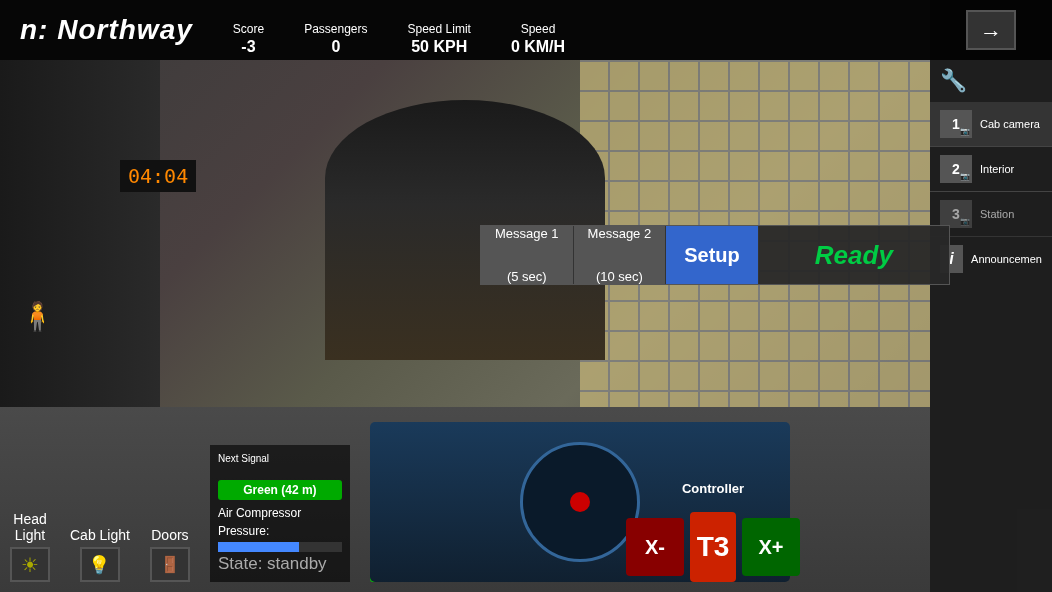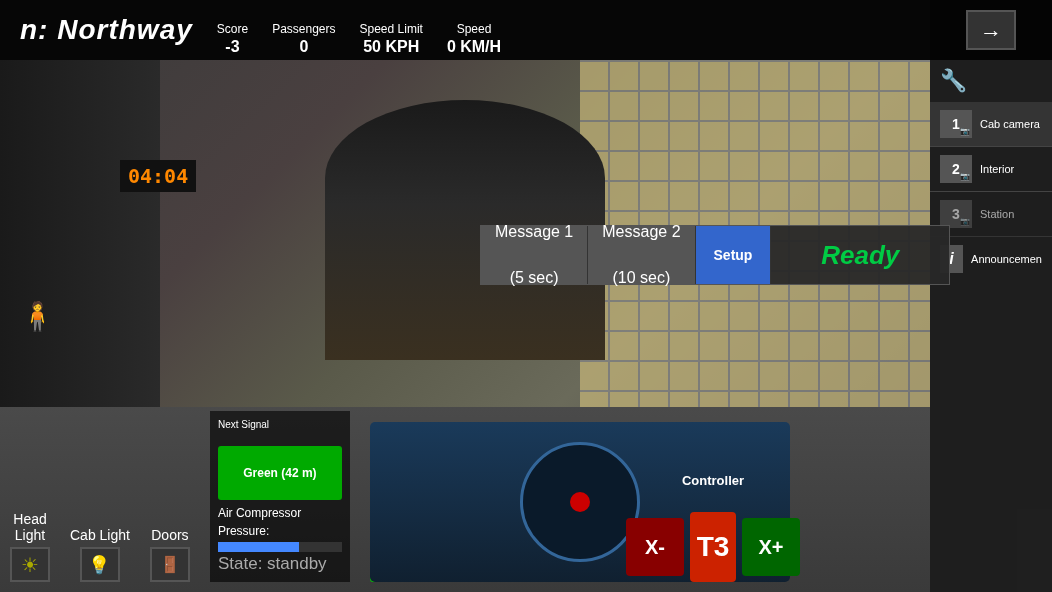--- a/index.html
+++ b/index.html
@@ -24,21 +24,21 @@
     
     .top-bar {
       position: absolute;
       top: 0; left: 0;
       width: 930px;
       height: 60px;
       background: rgba(0,0,0,0.85);
       display: flex;
       align-items: center;
       padding: 0 20px;
-      gap: 24px;
+      gap: 40px;
     }
 
     .top-bar-title {
       color: white;
       font-size: 28px;
       font-weight: bold;
       font-style: italic;
       letter-spacing: 1px;
     }
 
@@ -254,37 +254,37 @@
       background: rgba(40,40,40,0.95);
       display: flex;
       align-items: center;
       border: 1px solid #555;
     }
 
     .msg-btn {
       padding: 8px 14px;
       background: #555;
       color: white;
-      font-size: 16px;
+      font-size: 13px;
       text-align: center;
       cursor: pointer;
       border-right: 1px solid #333;
       height: 100%;
       display: flex;
       flex-direction: column;
       justify-content: center;
       min-width: 80px;
       gap: 28px;
     }
 
     .setup-btn {
       padding: 8px 18px;
       background: #3366cc;
       color: white;
-      font-size: 14px;
+      font-size: 20px;
       font-weight: bold;
       cursor: pointer;
       height: 100%;
       display: flex;
       align-items: center;
       border-right: 1px solid #333;
     }
 
     .ready-display {
       flex: 1;
@@ -373,21 +373,21 @@
       color: white;
       font-size: 10px;
       margin-bottom: 16px;
     }
 
     .signal-green {
       background: #00aa00;
       color: white;
       font-size: 12px;
       font-weight: bold;
-      padding: 20px 10px;
+      padding: 3px 10px;
       border-radius: 3px;
       text-align: center;
       margin-bottom: 6px;
     }
 
     .air-title {
       color: white;
       font-size: 12px;
       margin-bottom: 4px;
     }
@@ -461,21 +461,21 @@
     }
 
     
     .controller-section {
       position: absolute;
       bottom: 10px;
       right: 130px;
       display: flex;
       flex-direction: column;
       align-items: center;
-      gap: 24px;
+      gap: 16px;
     }
 
     .controller-title {
       color: white;
       font-size: 13px;
       font-weight: bold;
     }
 
     .controller-buttons {
       display: flex;
@@ -582,21 +582,21 @@
     }
 
     
     .digital-clock {
       position: absolute;
       top: 100px;
       left: 120px;
       background: #111;
       color: #ff8800;
       font-size: 20px;
-      font-weight: bold;
+      font-weight: normal;
       padding: 4px 8px;
       font-family: monospace;
     }
   </style>
 </head>
 <body>
 
 <div id="game-viewport">
 
   <div class="scene-area">

